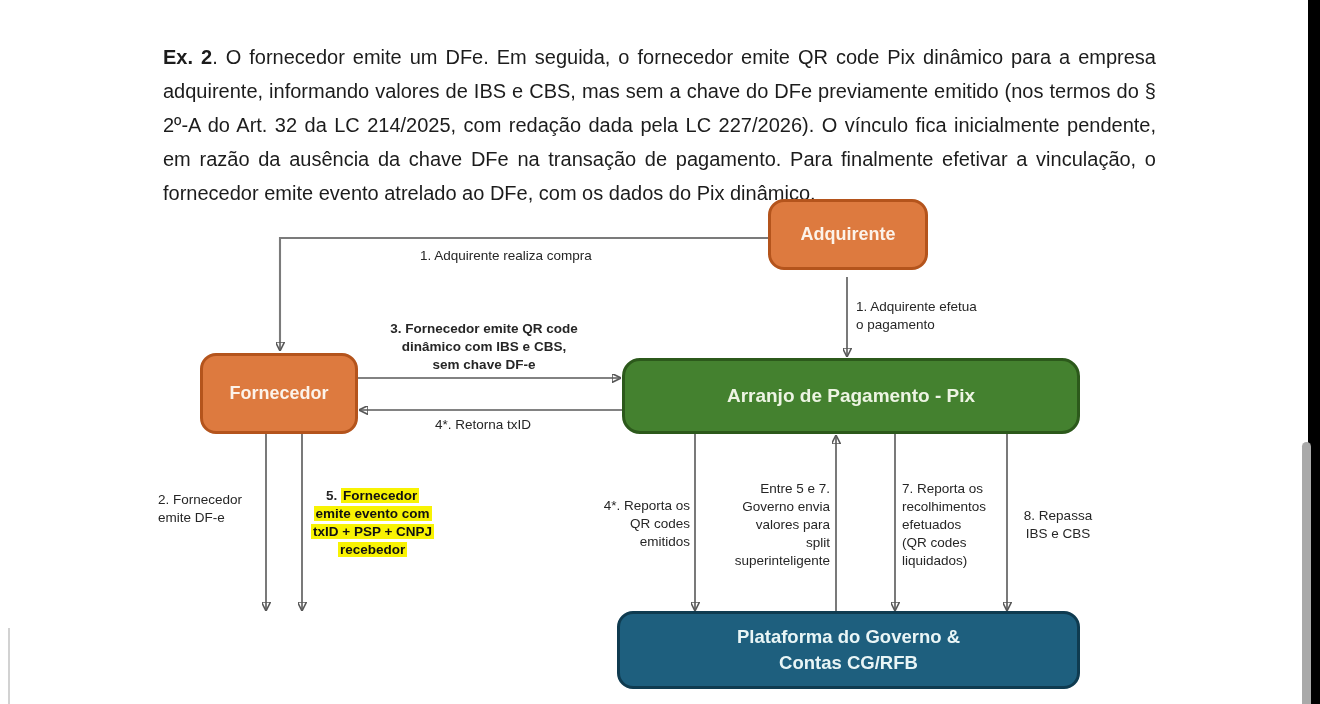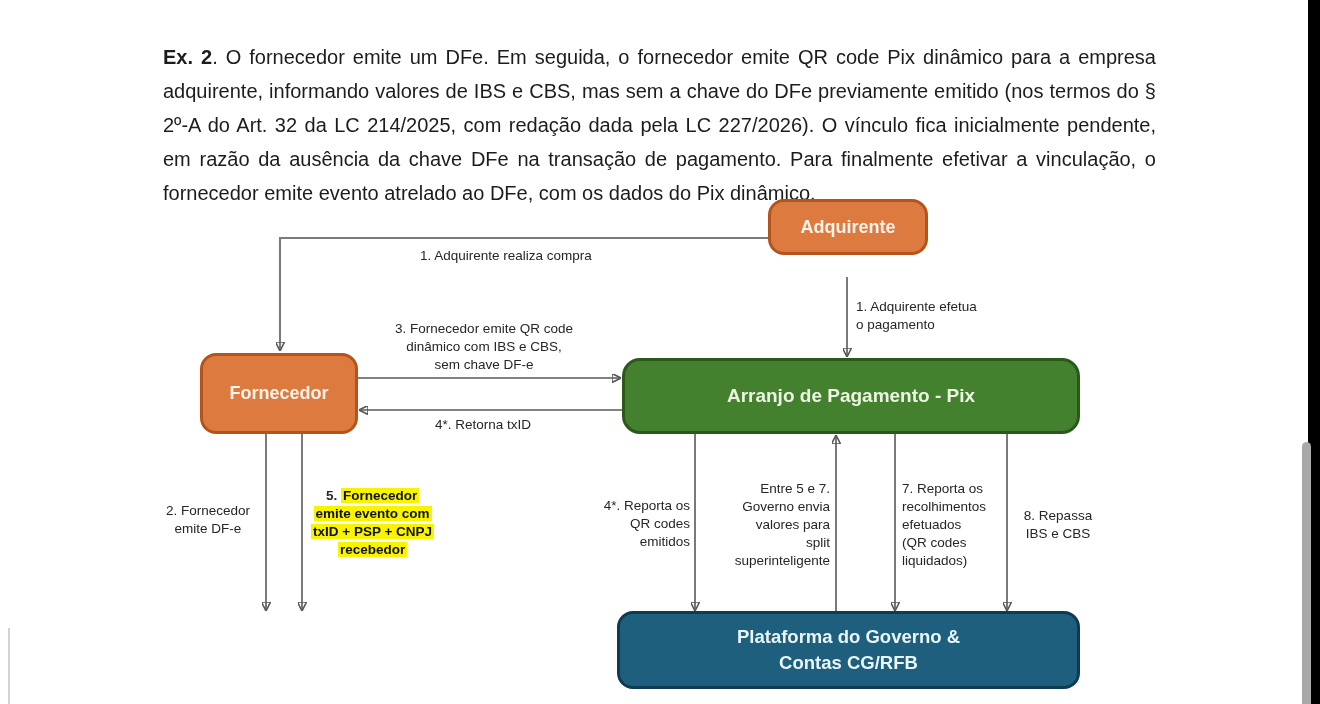--- a/index.html
+++ b/index.html
@@ -18,35 +18,35 @@
   .wires path{fill:none;stroke:#585858;stroke-width:1.6;}
   .wires path.elbow{stroke:#7b7b7b;stroke-width:2.1;}
   
   .node{
     position:absolute;z-index:2;display:flex;align-items:center;justify-content:center;
     text-align:center;font-weight:700;box-sizing:border-box;
   }
   .node.orange{background:#DD7A3F;border:3px solid #B4541C;border-radius:16px;color:#FCF3EA;}
   .node.green {background:#44812F;border:3px solid #2C591B;border-radius:18px;color:#EDF4E3;}
   .node.blue  {background:#1E5F7E;border:3px solid #0F3B50;border-radius:16px;color:#E9F5F6;}
-  .n-adquirente{left:768px;top:199px;width:160px;height:56px;font-size:18px;}
+  .n-adquirente{left:768px;top:199px;width:160px;height:71px;font-size:18px;}
   .n-fornecedor{left:200px;top:353px;width:158px;height:81px;font-size:18px;}
   .n-arranjo   {left:622px;top:358px;width:458px;height:76px;font-size:19px;}
   .n-ambiente  {left:200px;top:612px;width:157px;height:77px;font-size:18px;line-height:26px;}
   .n-plataforma{left:617px;top:611px;width:463px;height:78px;font-size:18.5px;line-height:26px;}
   
   .lbl{
     position:absolute;z-index:2;font-size:13.5px;line-height:18px;color:#262626;
     white-space:nowrap;
   }
   .lbl-1   {left:420px;top:216px;margin-top:31px;}
   .lbl-6   {left:856px;top:298px;text-align:left;}
-  .lbl-3   {left:388px;top:320px;width:192px;text-align:center;}
+  .lbl-3   {left:388px;top:320px;width:192px;text-align:center;font-weight:bold;}
   .lbl-4tx {left:423px;top:416px;width:120px;text-align:center;}
-  .lbl-2   {left:158px;top:502px;width:100px;text-align:center;}
+  .lbl-2   {left:158px;top:491px;width:100px;text-align:left;}
   .lbl-5   {left:311px;top:487px;text-align:center;font-weight:700;}
   .lbl-4rp {left:598px;top:497px;width:92px;text-align:right;}
   .lbl-57  {left:718px;top:480px;width:112px;text-align:right;}
   .lbl-7   {left:902px;top:480px;width:110px;text-align:left;}
   .lbl-8   {left:1013px;top:507px;width:90px;text-align:center;}
   .hl{background:#F8F303;color:#111;padding:0 2px;}
   
   .right-bar{position:absolute;right:0;top:0;width:12px;height:704px;background:#000;z-index:3;}
   .scroll-thumb{
     position:absolute;right:9px;top:442px;width:9px;height:262px;background:#a9a9a9;

